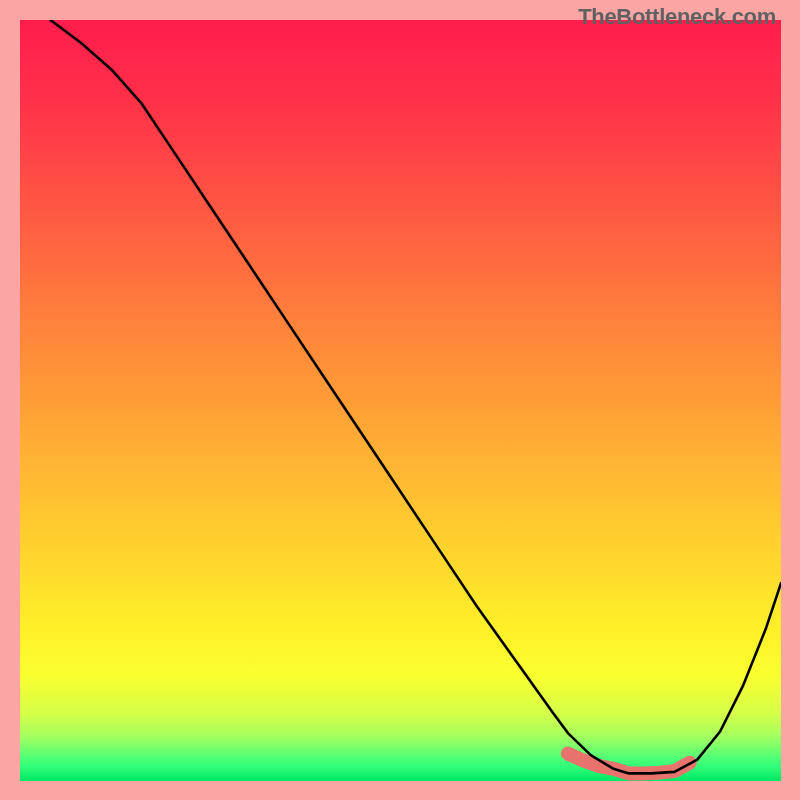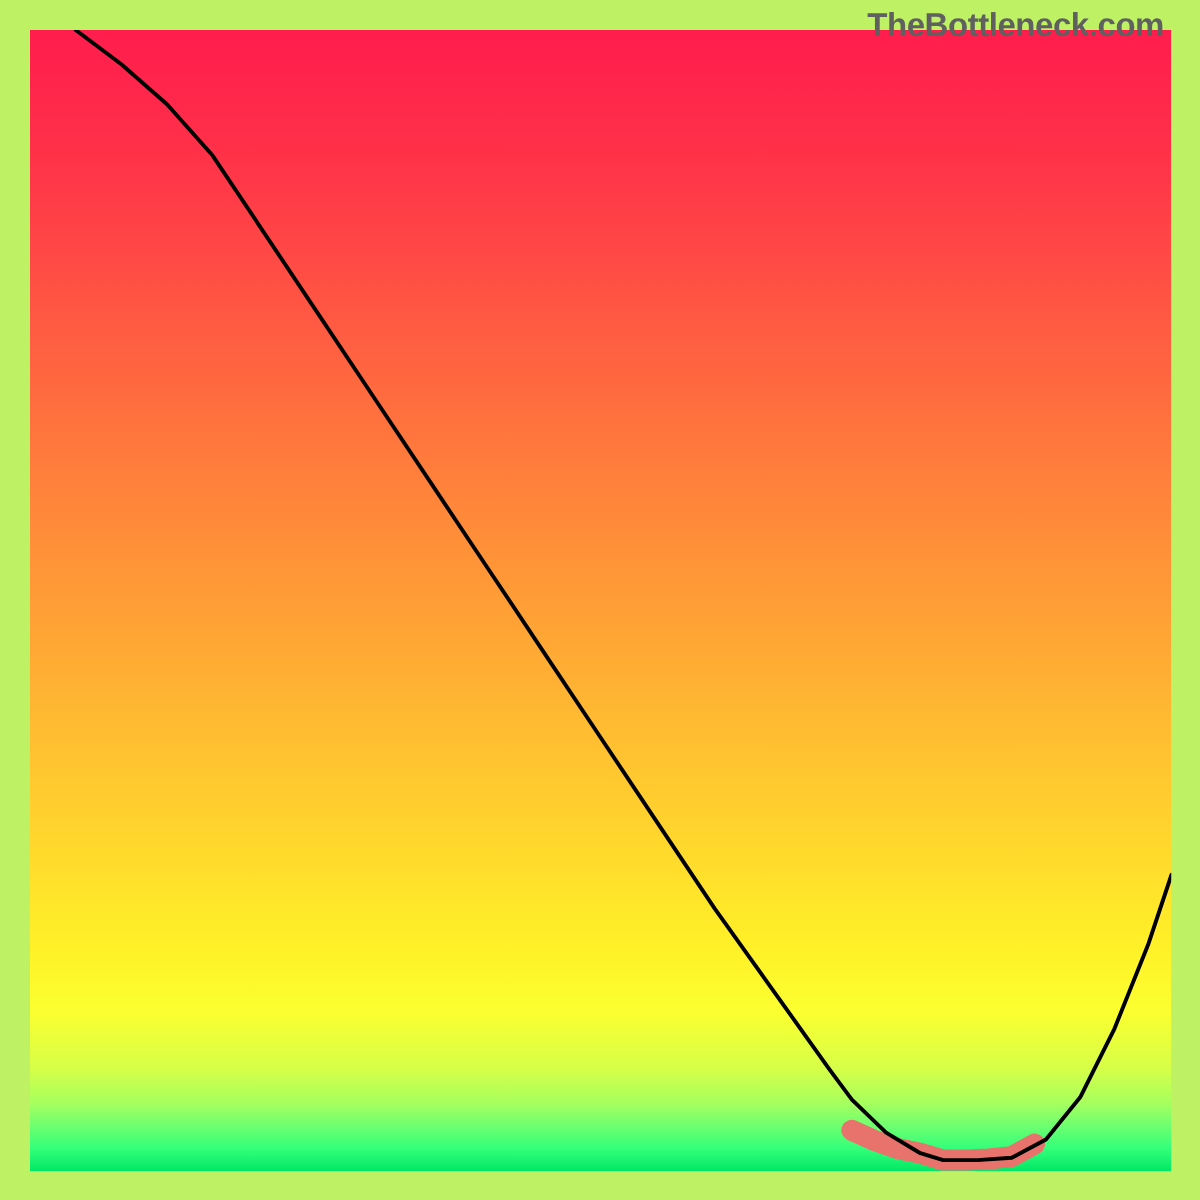--- a/index.html
+++ b/index.html
@@ -1,21 +1,21 @@
 <!DOCTYPE html>
 <html><head>
 <meta charset="utf-8">
 <style>
   * { margin: 0; padding: 0; box-sizing: border-box; }
   html, body { width: 800px; height: 800px; background: #000; overflow: hidden; }
   .frame {
     position: relative;
     width: 800px;
     height: 800px;
-    background: #bef264;
+    background: #fca5a5;
   }
   .plot-area {
     position: absolute;
     left: 20px;
     top: 20px;
     width: 761px;
     height: 761px;
     overflow: hidden;
   }
   .plot-area svg {

